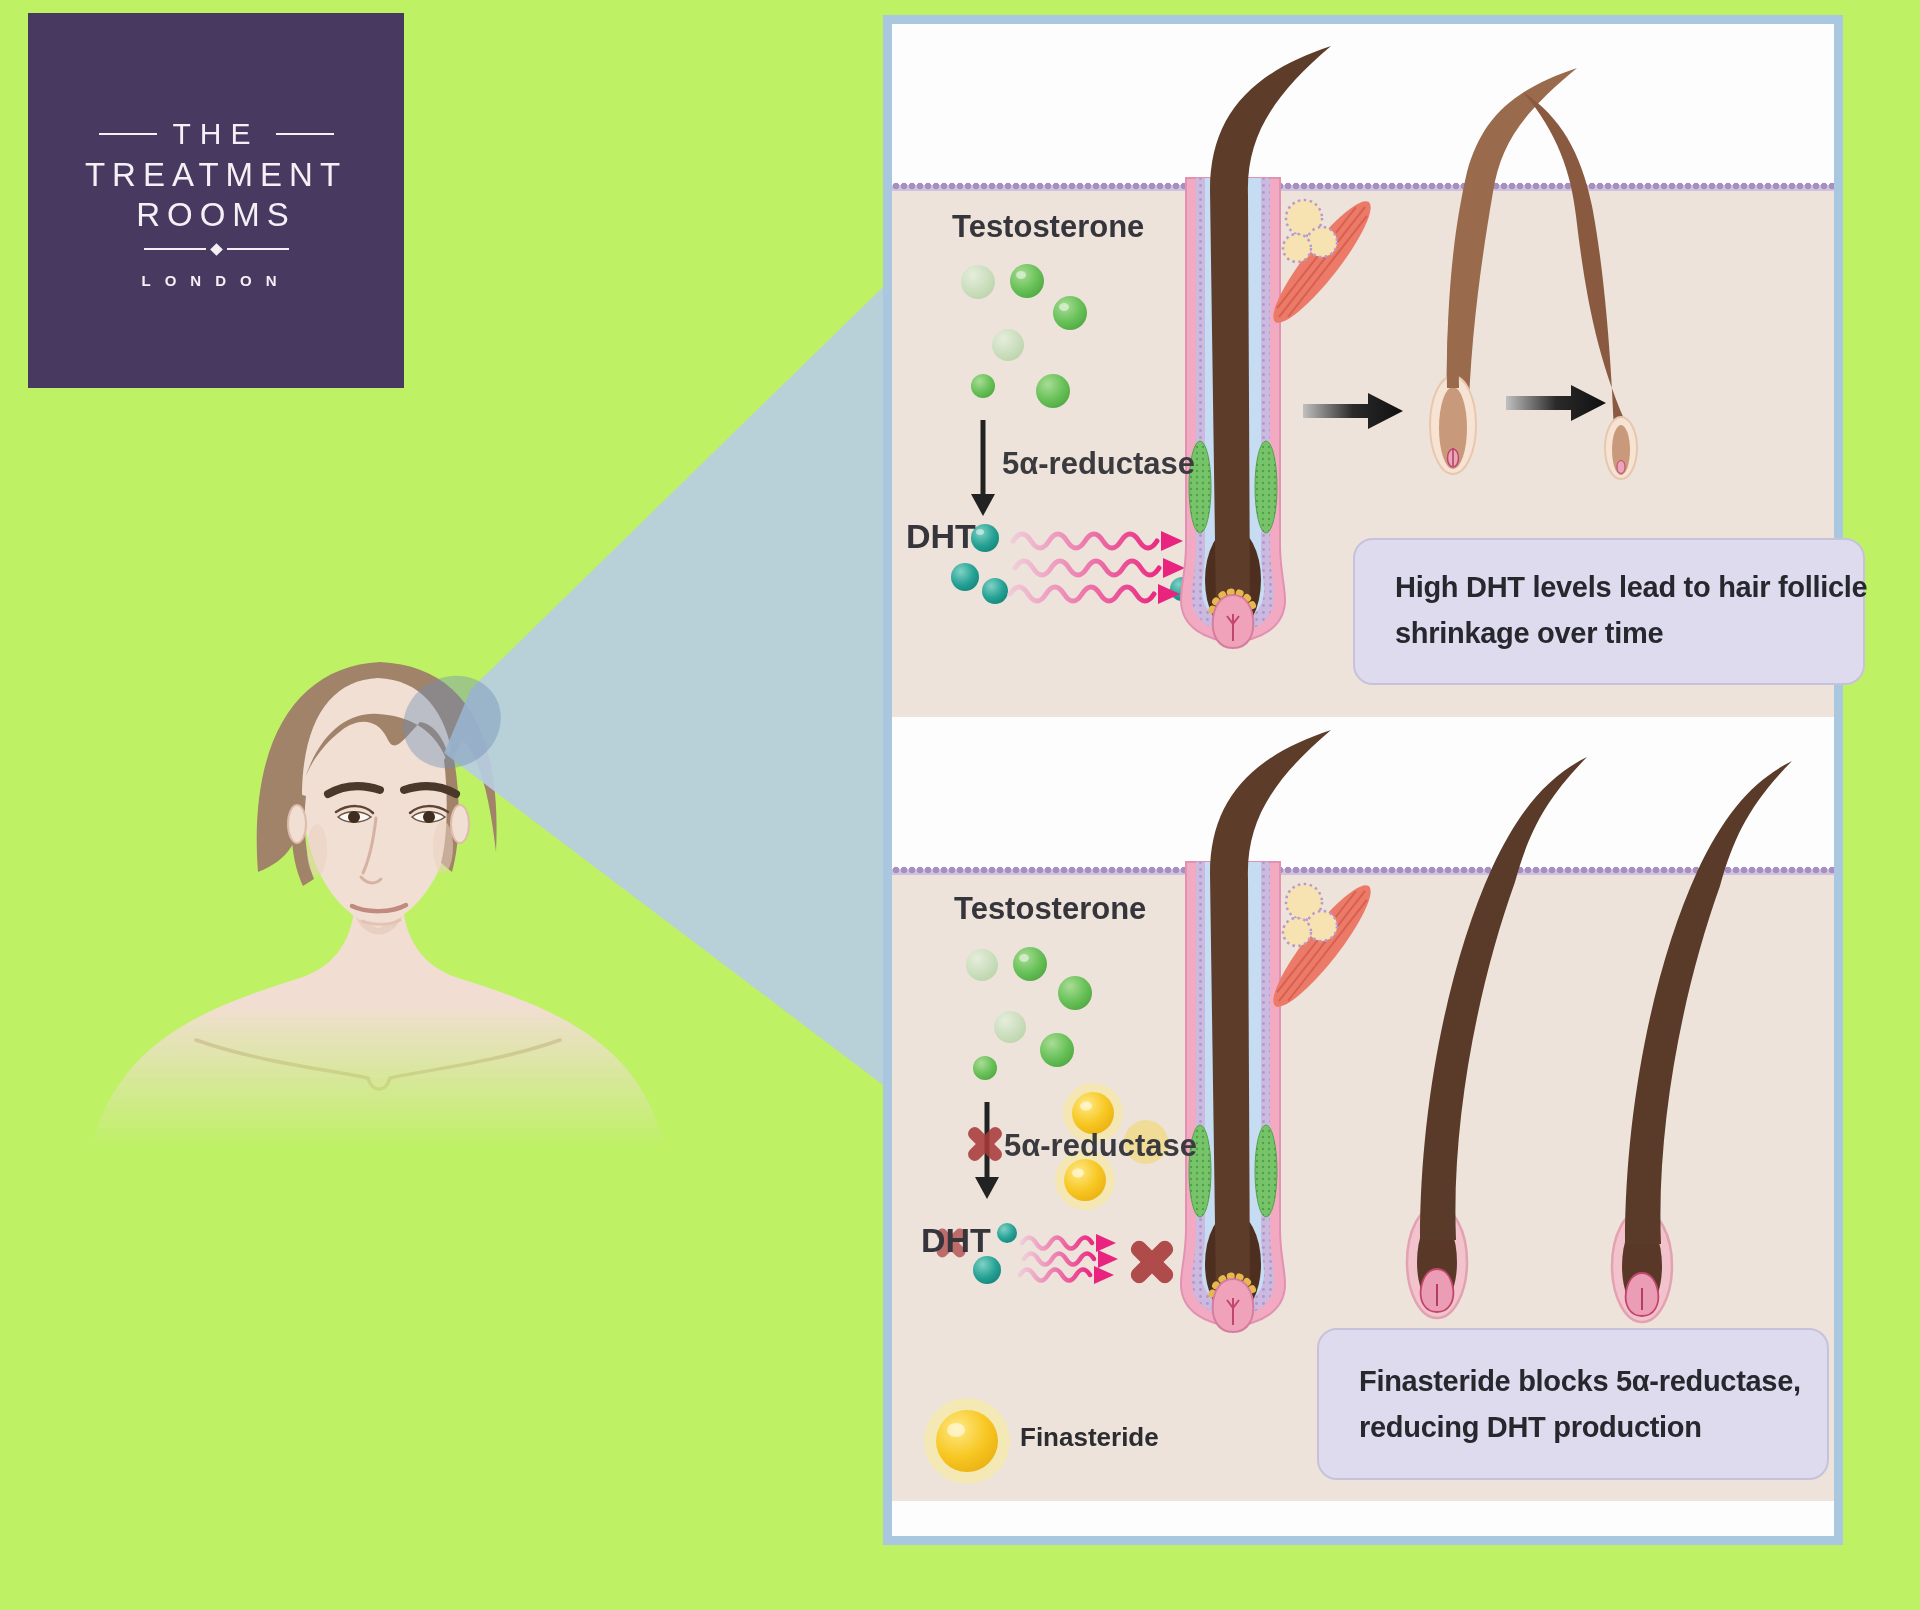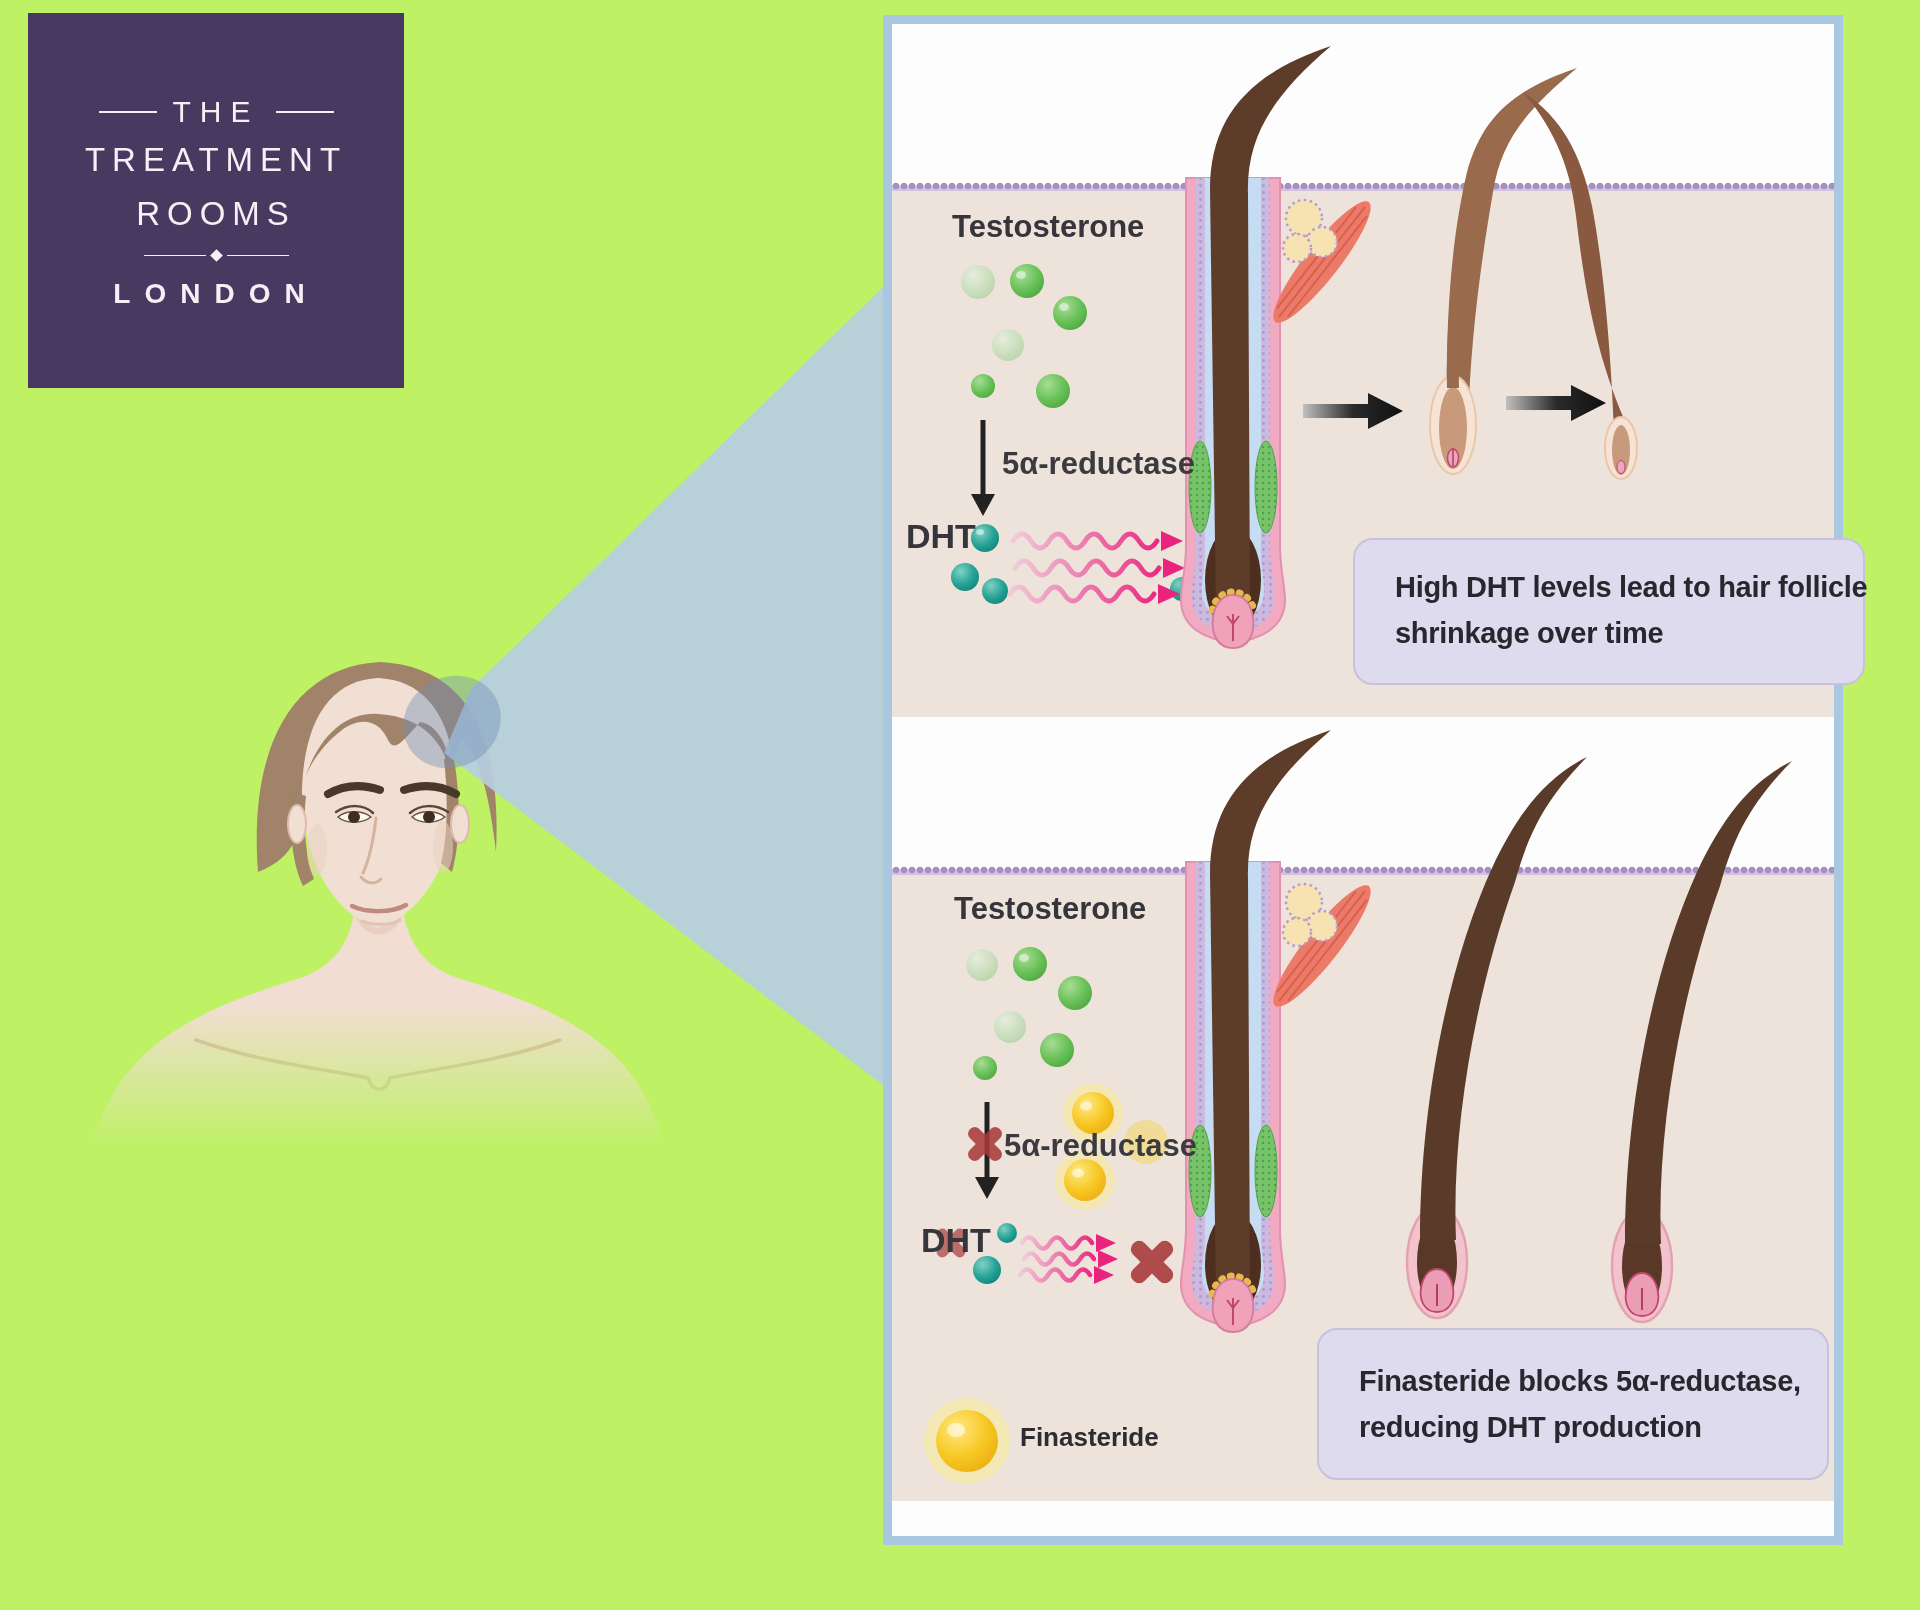--- a/index.html
+++ b/index.html
@@ -5,25 +5,25 @@
   html,body{margin:0;padding:0;background:#fff;}
   #stage{position:relative;width:1920px;height:1610px;background:#bef264;overflow:hidden;
          font-family:"Liberation Sans",sans-serif;padding-left:12px;}
   
   #logo{position:absolute;left:28px;top:13px;width:376px;height:375px;background:#473960;
         display:flex;flex-direction:column;align-items:center;justify-content:center;
         color:#f4f0f5;}
   .logo-row{display:flex;align-items:center;gap:16px;margin:4px 0;}
   .logo-dash{width:58px;height:2px;background:#f4f0f5;}
   .logo-the{font-size:30px;letter-spacing:9px;font-weight:400;}
-  .logo-word{font-size:33px;letter-spacing:7px;font-weight:400;margin:8px 0;}
+  .logo-word{font-size:33px;letter-spacing:7px;font-weight:400;margin:1px 0;}
   .logo-divider{display:flex;align-items:center;gap:6px;margin:10px 0 14px 0;}
   .logo-divline{width:62px;height:1.5px;background:#f4f0f5;}
   .logo-diamond{width:9px;height:9px;background:#f4f0f5;transform:rotate(45deg);}
-  .logo-city{font-size:28px;letter-spacing:14px;font-weight:600;margin-top:4px;}
+  .logo-city{font-size:15px;letter-spacing:14px;font-weight:600;margin-top:4px;}
   
   #panel{position:absolute;left:883px;top:15px;width:960px;height:1530px;box-sizing:border-box;
          border:9px solid #aac7e0;background:#fdfdfe;}
   .skin-section{position:absolute;left:0;width:942px;background:#ede3da;}
   #skin-top{top:163px;height:530px;}
   #skin-bottom{top:847px;height:630px;}
   .skin-line{position:absolute;left:0;top:-6px;width:100%;height:13px;
      background-image:radial-gradient(circle at 4px 5px,#a78fc0 3px,rgba(0,0,0,0) 3.6px),
                       linear-gradient(#cfc2de,#cfc2de);
      background-size:8px 13px,100% 6px;background-repeat:repeat-x,no-repeat;

